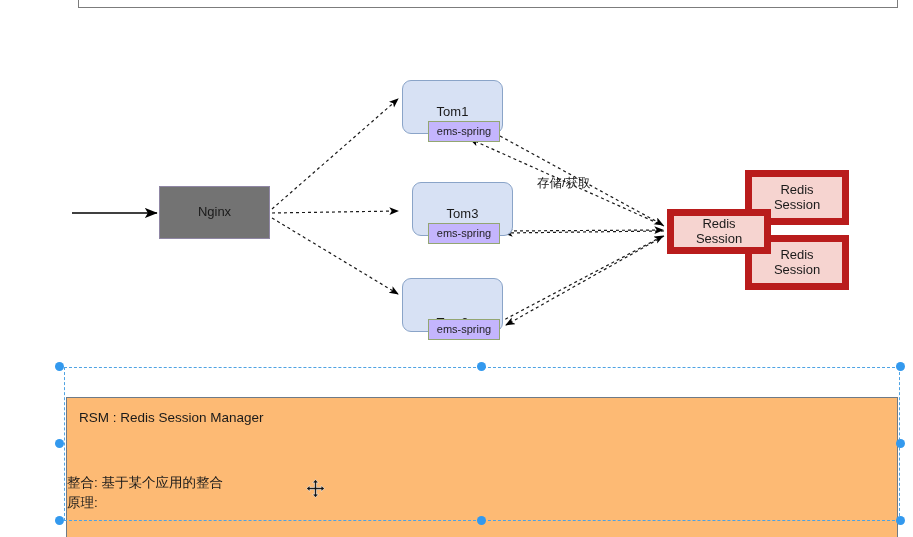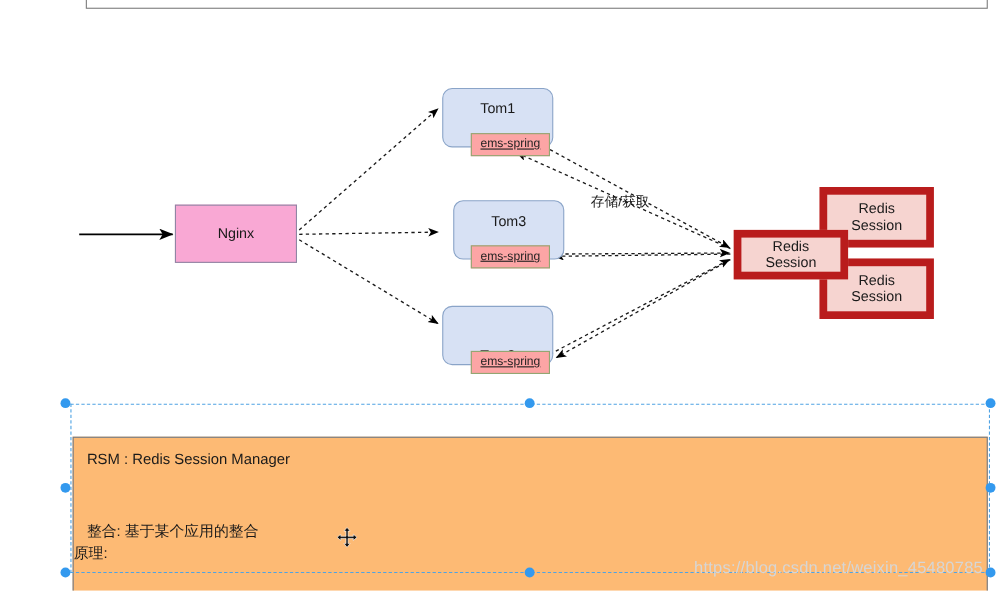--- a/index.html
+++ b/index.html
@@ -49,49 +49,48 @@
     background: #ffffff;
     box-sizing: border-box;
   }
 
   
   .nginx {
     left: 159px;
     top: 186px;
     width: 111px;
     height: 53px;
-    background: #f9a8d4;
+    background: #737373;
     border: 1px solid #8f86a4;
     font-size: 13px;
   }
 
   
   .tomcat {
     width: 101px;
     height: 54px;
     background: #d7e1f4;
     border: 1px solid #8aa4c8;
     border-radius: 9px;
     font-size: 13px;
     align-items: flex-start;
-    padding-top: 11px;
+    padding-top: 24px;
   }
   .tom1 { left: 402px; top: 80px; }
   .tom3 { left: 412px; top: 182px; }
   .tom2 { left: 402px; top: 278px; align-items: flex-end; }
 
   
   .ems {
     width: 72px;
     height: 21px;
-    background: #fca5a5;
+    background: #c4b5fd;
     border: 1px solid #93a672;
     font-size: 11px;
     color: #1f1f1f;
-    text-decoration: underline;
   }
   .ems1 { left: 428px; top: 121px; }
   .ems3 { left: 428px; top: 223px; }
   .ems2 { left: 428px; top: 319px; }
 
   
   .redis {
     background: #f6d4d0;
     border: 7px solid #b91c1c;
     font-size: 13px;
@@ -141,21 +140,21 @@
   .note-title {
     position: absolute;
     left: 12px;
     top: 12px;
     font-size: 13.5px;
     color: #1a1a1a;
     white-space: nowrap;
   }
   .note-l1 {
     position: absolute;
-    left: 12px;
+    left: 0;
     top: 76px;
     font-size: 13.5px;
     color: #1a1a1a;
     white-space: nowrap;
   }
   .note-l2 {
     position: absolute;
     left: 0;
     top: 96px;
     font-size: 13.5px;
@@ -290,15 +289,14 @@
   <div class="handle" style="left:55px;  top:439px;"></div>
   <div class="handle" style="left:896px; top:439px;"></div>
   <div class="handle" style="left:55px;  top:516px;"></div>
   <div class="handle" style="left:477px; top:516px;"></div>
   <div class="handle" style="left:896px; top:516px;"></div>
 
   <svg class="move-cursor" viewBox="0 0 20 20">
     <path d="M10 0.5 L13 4 L11 4 L11 9 L16 9 L16 7 L19.5 10 L16 13 L16 11 L11 11 L11 16 L13 16 L10 19.5 L7 16 L9 16 L9 11 L4 11 L4 13 L0.5 10 L4 7 L4 9 L9 9 L9 4 L7 4 Z" fill="#111111" stroke="#ffffff" stroke-width="0.6"></path>
   </svg>
 
-  <div class="watermark">https://blog.csdn.net/weixin_45480785</div>
 
 </div>
 
 </body></html>

